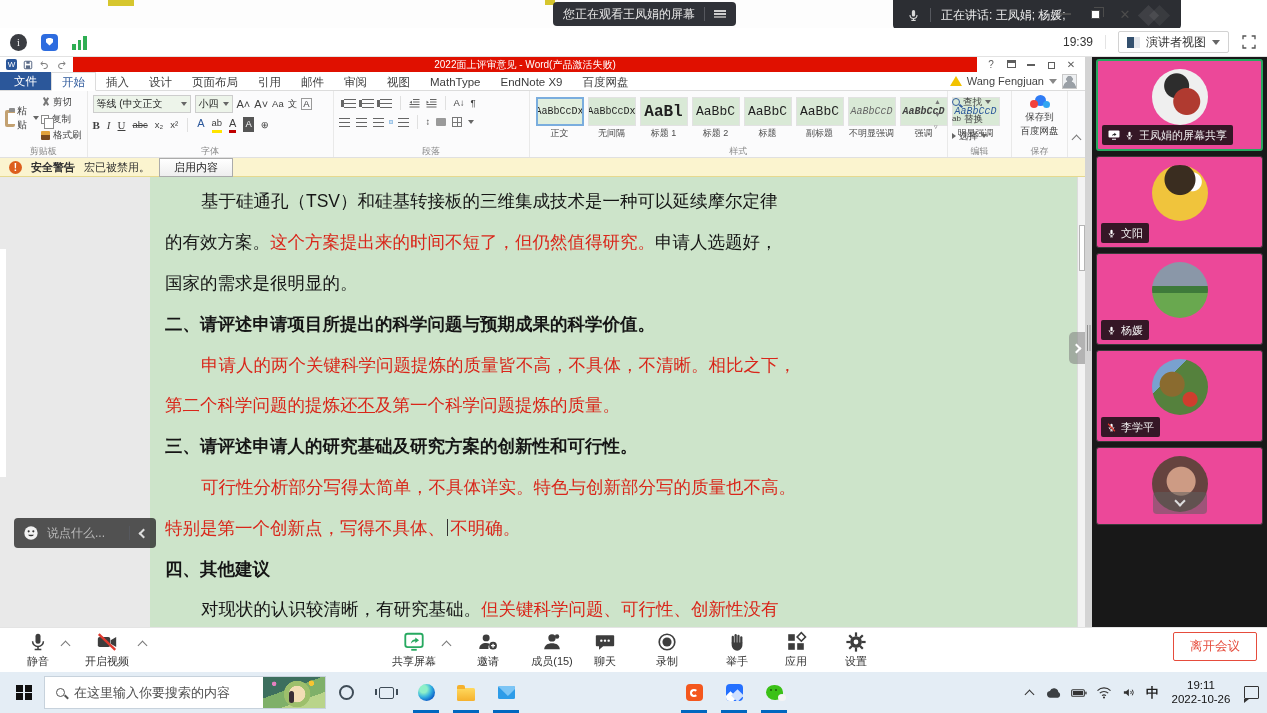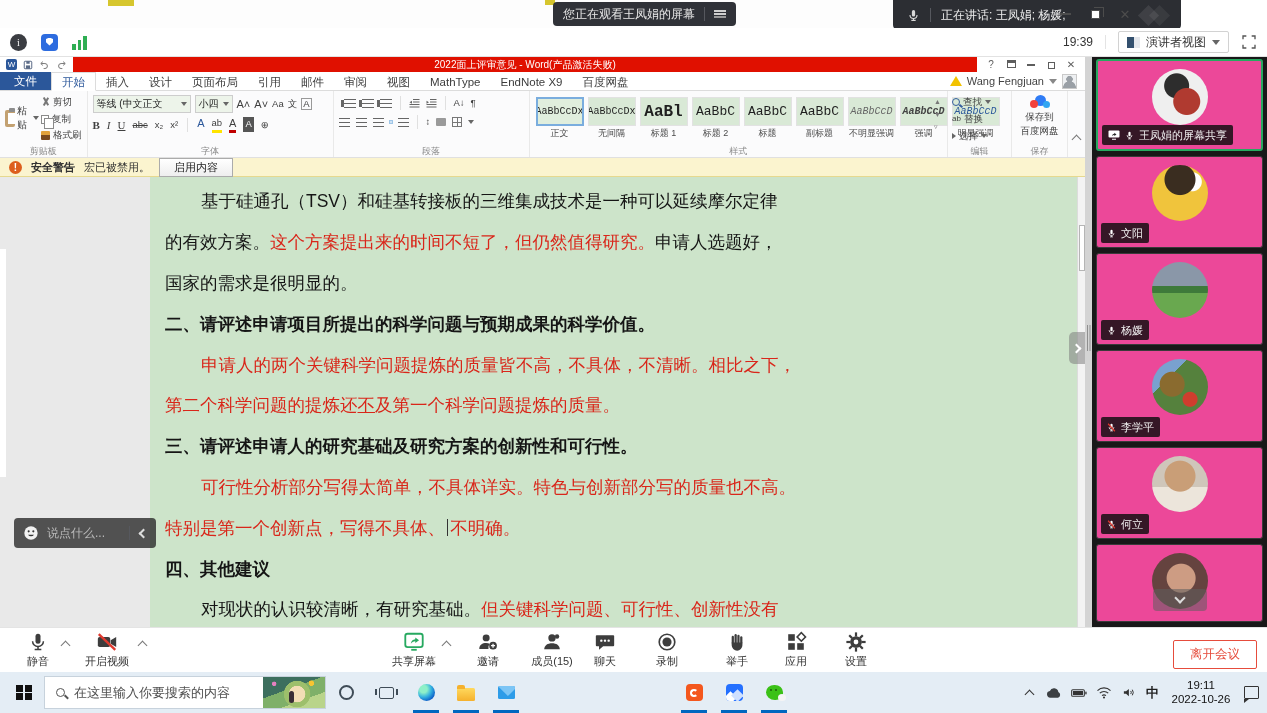--- a/index.html
+++ b/index.html
@@ -173,21 +173,21 @@
     display:flex;align-items:center;gap:5px;font-size:11px;color:#f2f2f2;white-space:nowrap;max-width:162px;overflow:hidden}
   .morebtn{position:absolute;left:50%;bottom:10px;transform:translateX(-50%);width:54px;height:22px;
     background:rgba(95,95,95,.55);border-radius:4px;display:flex;align-items:center;justify-content:center}
   .chev-d{width:8px;height:8px;border-right:2px solid #ddd;border-bottom:2px solid #ddd;transform:rotate(45deg);margin-top:-4px}
 
   
   .mtb{position:absolute;left:0;top:627px;width:1267px;height:45px;background:#fff;border-top:1px solid #e4e4e4}
   .titem{position:absolute;top:3px;width:62px;display:flex;flex-direction:column;align-items:center;gap:1px;font-size:11px;color:#333;white-space:nowrap}
   .tcaret{position:absolute;top:14px;width:8px;height:8px}
   .tcaret i{display:block;width:7px;height:7px;border-left:1.6px solid #777;border-top:1.6px solid #777;transform:rotate(45deg)}
-  .leave{position:absolute;right:10px;top:12px;height:29px;padding:0 16px;border:1px solid #e64c3c;color:#e64c3c;
+  .leave{position:absolute;right:10px;top:4px;height:29px;padding:0 16px;border:1px solid #e64c3c;color:#e64c3c;
     border-radius:2px;font-size:12.5px;background:#fff;display:flex;align-items:center}
 
   
   .tbar{position:absolute;left:0;top:672px;width:1267px;height:41px;background:#e4edf5;display:flex;align-items:center;padding-left:4px}
   .tbtn{width:40px;height:41px;display:flex;align-items:center;justify-content:center;position:relative;flex:none}
   .tbtn.run::after{content:"";position:absolute;bottom:0;left:7px;right:7px;height:3px;background:#0067c0}
   .start{display:grid;grid-template-columns:7px 7px;grid-gap:1.5px}
   .start i{display:block;width:7px;height:7px;background:#101010}
   .sbox{width:282px;height:33px;background:#fff;border:1px solid #c7d2dc;display:flex;align-items:center;gap:9px;
     padding-left:11px;font-size:13px;color:#4f4f4f;position:relative;overflow:hidden;flex:none}
@@ -624,32 +624,20 @@
       <span class="tlabel">
         <svg width="9" height="11" viewBox="0 0 24 24">
             <rect x="9" y="2" width="6" height="12" rx="3" fill="#fff"></rect>
             <path d="M5.5 11a6.5 6.5 0 0 0 13 0" fill="none" stroke="#fff" stroke-width="2"></path>
             <path d="M12 17.5V21M8 21h8" stroke="#fff" stroke-width="2"></path>
             <line x1="3" y1="2" x2="21" y2="22" stroke="#e23b30" stroke-width="3"></line>
           </svg>
         <span>李学平</span>
       </span>
     </div>
-    <div class="tile">
-      <span class="tav av5"></span>
-      <span class="tlabel">
-        <svg width="9" height="11" viewBox="0 0 24 24">
-            <rect x="9" y="2" width="6" height="12" rx="3" fill="#fff"></rect>
-            <path d="M5.5 11a6.5 6.5 0 0 0 13 0" fill="none" stroke="#fff" stroke-width="2"></path>
-            <path d="M12 17.5V21M8 21h8" stroke="#fff" stroke-width="2"></path>
-            <line x1="3" y1="2" x2="21" y2="22" stroke="#e23b30" stroke-width="3"></line>
-          </svg>
-        <span>何立</span>
-      </span>
-    </div>
     <div class="tile cut">
       <span class="tav av6"></span>
       <span class="morebtn">
           <span class="chev-d"></span>
         </span>
     </div>
   </div>
 
   <div class="mtb">
     <div class="titem" style="left:7px">

